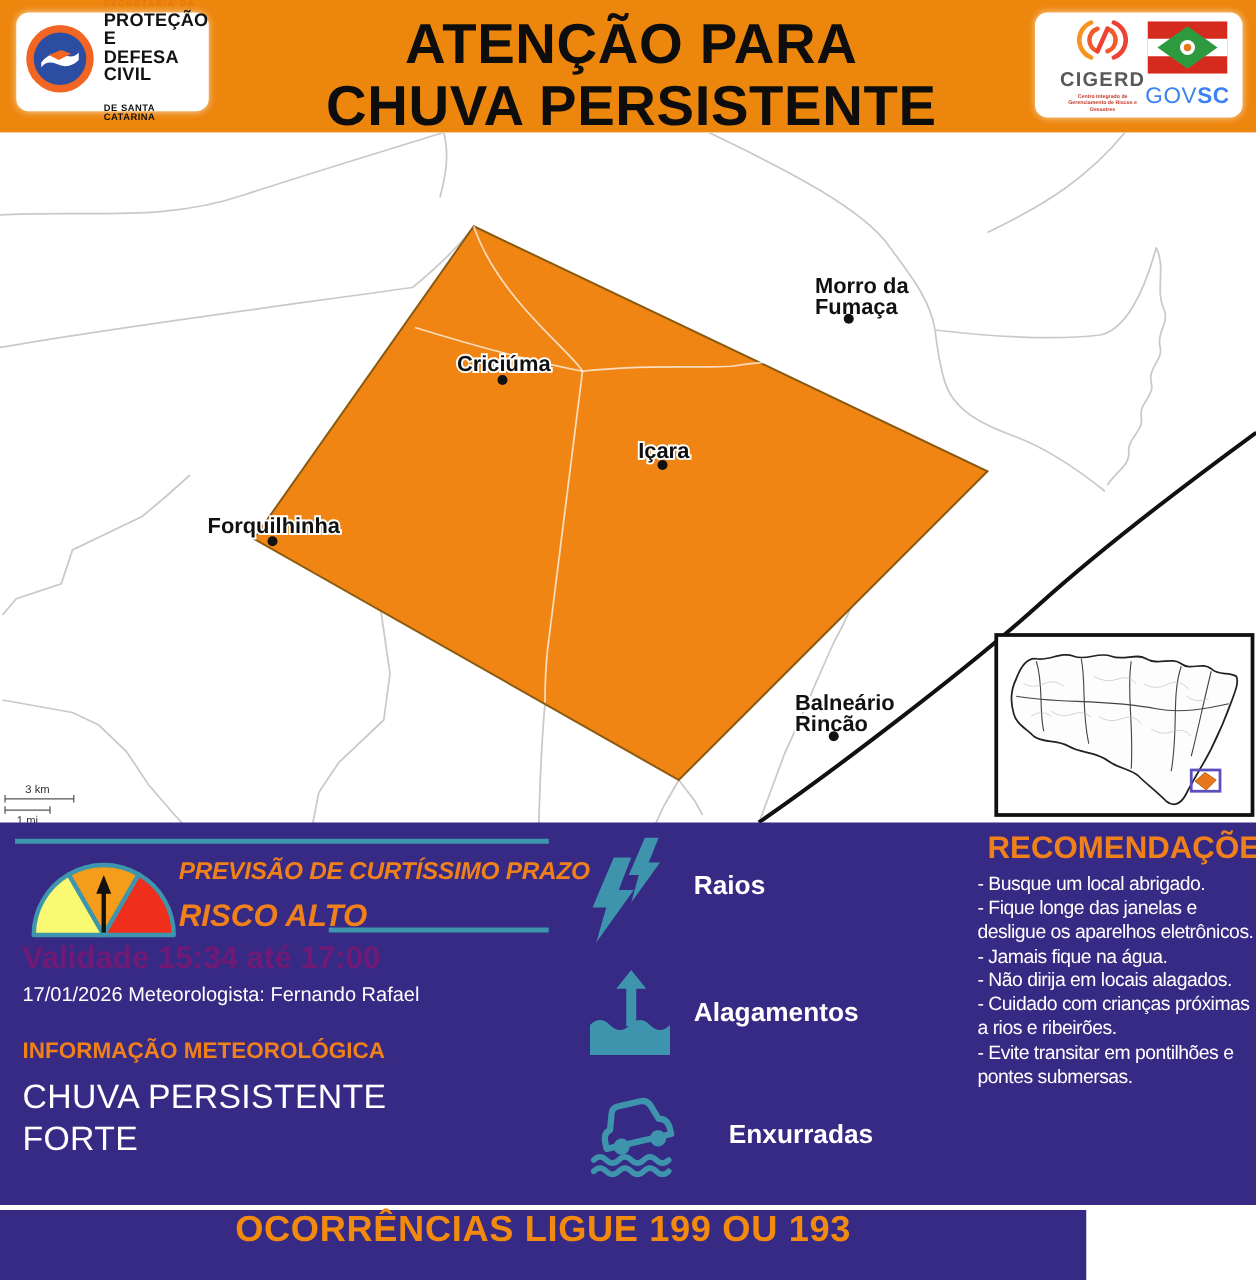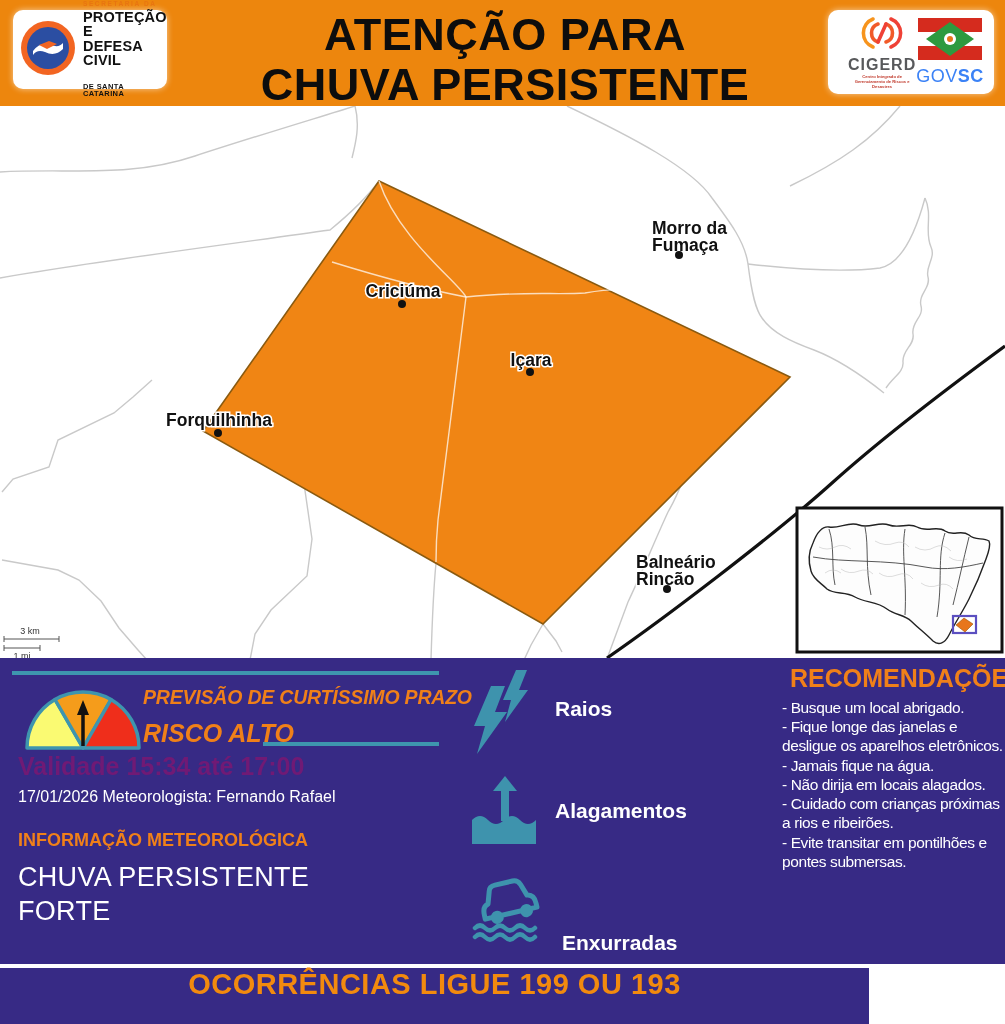--- a/index.html
+++ b/index.html
@@ -257,21 +257,21 @@
       <g transform="rotate(-13 34 34)" fill="#3E93AD">
         <circle cx="22" cy="47" r="6.5"></circle>
         <circle cx="52" cy="47" r="6.5"></circle>
       </g>
       <g fill="none" stroke="#3E93AD" stroke-width="4.5" stroke-linecap="round">
         <path d="M 3,60 q 5,-5 10,0 t 10,0 t 10,0 t 10,0 t 10,0 t 10,0"></path>
         <path d="M 3,69 q 5,-5 10,0 t 10,0 t 10,0 t 10,0 t 10,0 t 10,0"></path>
       </g>
     </svg>
   </span>
-  <div class="hazard-label" style="left:562px; top:896px;margin-top:35px;">Enxurradas</div>
+  <div class="hazard-label" style="left:583px; top:896px;">Enxurradas</div>
 
   <div class="rec-title">RECOMENDAÇÕES</div>
   <div class="rec-list">
     <div>- Busque um local abrigado.</div>
     <div>- Fique longe das janelas e desligue os aparelhos eletrônicos.</div>
     <div>- Jamais fique na água.</div>
     <div>- Não dirija em locais alagados.</div>
     <div>- Cuidado com crianças próximas a rios e ribeirões.</div>
     <div>- Evite transitar em pontilhões e pontes submersas.</div>
   </div>

